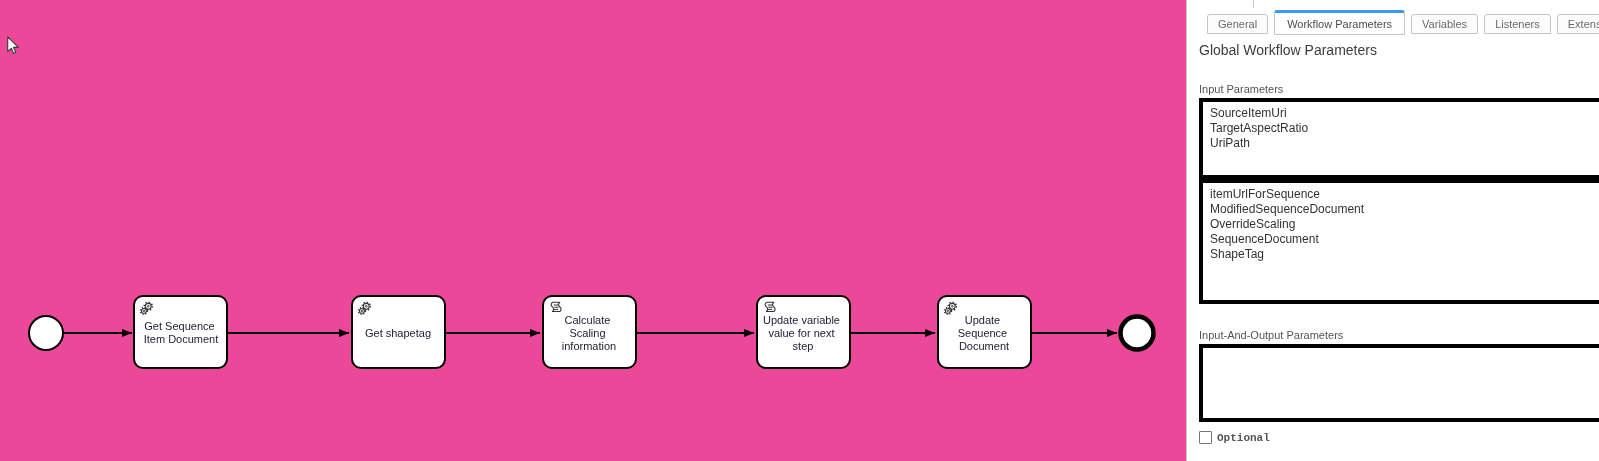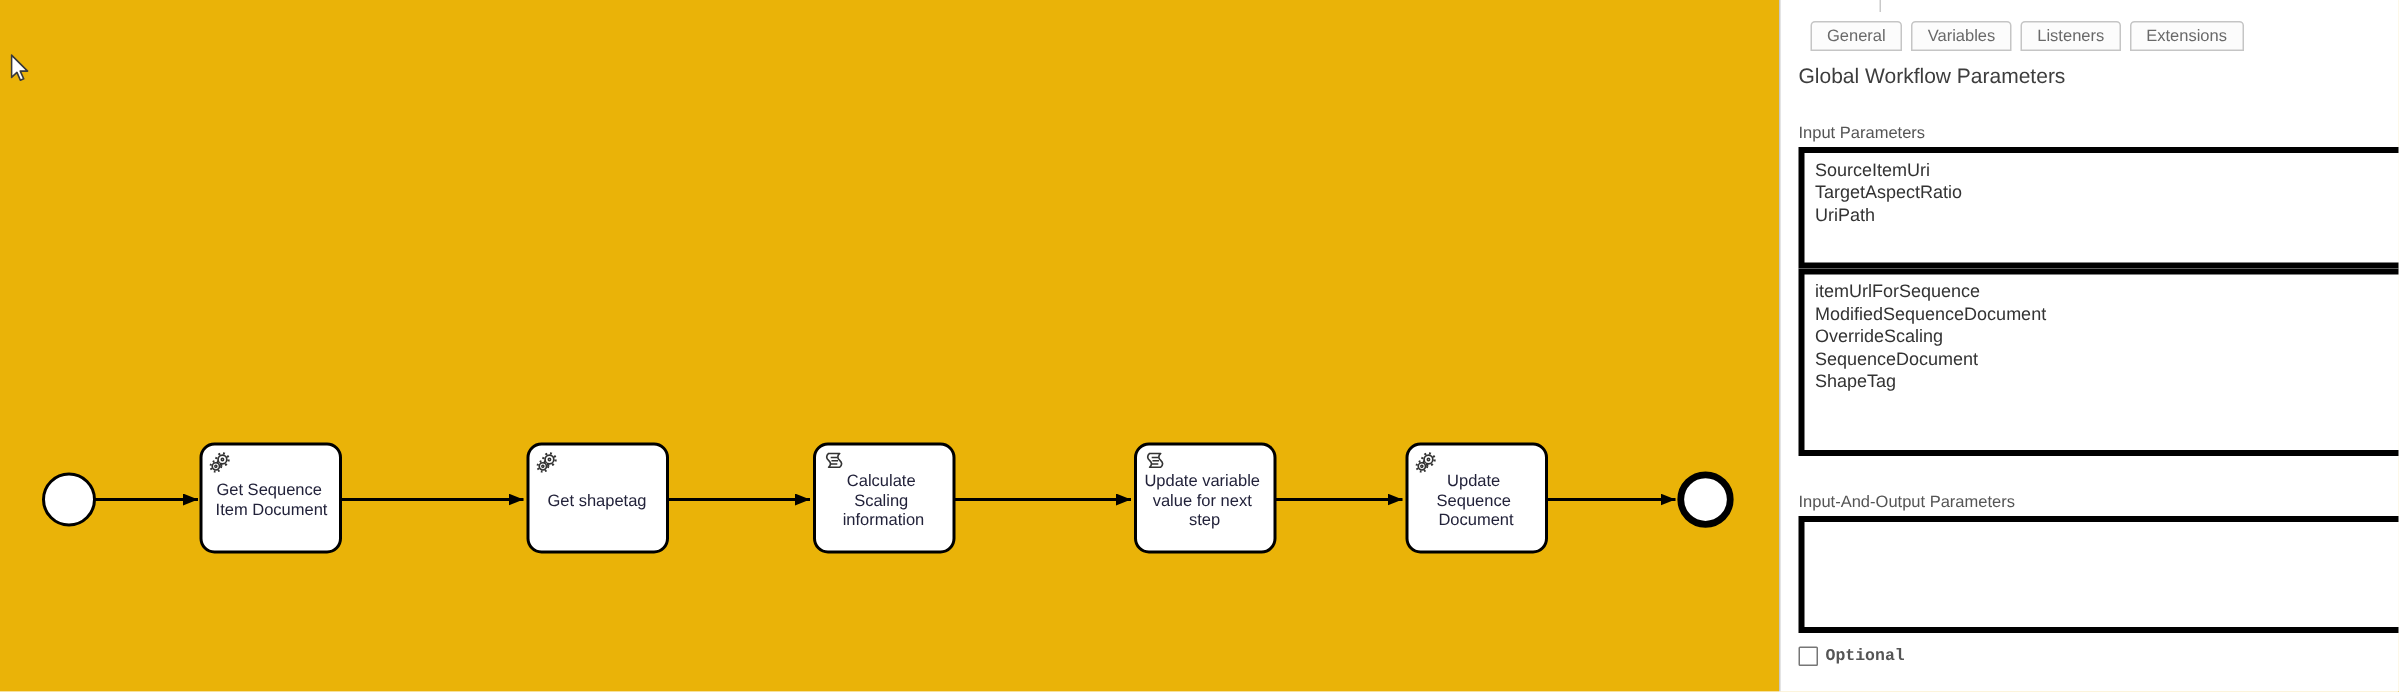--- a/index.html
+++ b/index.html
@@ -1,21 +1,21 @@
 <!DOCTYPE html>
 <html style="--accent_blue: #3b99fc; --shape_stroke: #000000; --panel_border: #c9c9c9;"><head>
 <meta charset="utf-8">
 <style>
   * { margin:0; padding:0; box-sizing:border-box; }
   html,body { width:1599px; height:461px; background:#fff; overflow:hidden;
               font-family:"Liberation Sans", sans-serif; }
   .stage { position:relative; width:1599px; height:461px; background:#fff; }
 
   
-  .canvas { position:absolute; left:0; top:0; width:1186px; height:461px; background:#eab308; }
+  .canvas { position:absolute; left:0; top:0; width:1186px; height:461px; background:#ec4899; }
   .canvas svg.diagram { position:absolute; left:0; top:0; }
   .cursor { position:absolute; left:7px; top:36px; }
   .task-label { font-size:11px; fill:#22223a; }
 
   
   .panel { position:absolute; left:1186px; top:0; width:489px; height:461px;
            background:#fff; border-left:1px solid #c9c9c9; color:#555; }
   .top-fragment { position:absolute; left:66px; top:0; width:1px; height:8px; background:#c9c9c9; }
 
   .tabs { display:flex; align-items:flex-end; gap:6px; margin:8px 0 0 20px; height:26px; }
@@ -150,20 +150,21 @@
     <svg class="cursor" width="14" height="20">
       <path d="M0.7,0.8 L0.7,15.6 L4.3,12.3 L6.6,17.5 L8.8,16.5 L6.5,11.4 L11.4,11.4 Z" fill="#fff" stroke="#3a3a3a" stroke-width="1.1" stroke-linejoin="round"></path>
     </svg>
   </div>
 
   <div class="panel">
     <div class="top-fragment"></div>
 
     <div class="tabs">
       <div class="tab">General</div>
+      <div class="tab active">Workflow Parameters</div>
       <div class="tab">Variables</div>
       <div class="tab">Listeners</div>
       <div class="tab">Extensions</div>
     </div>
 
     <div class="panel-body">
       <div class="panel-heading">Global Workflow Parameters</div>
 
       <div class="field-label">Input Parameters</div>
       <div class="param-box h1">

